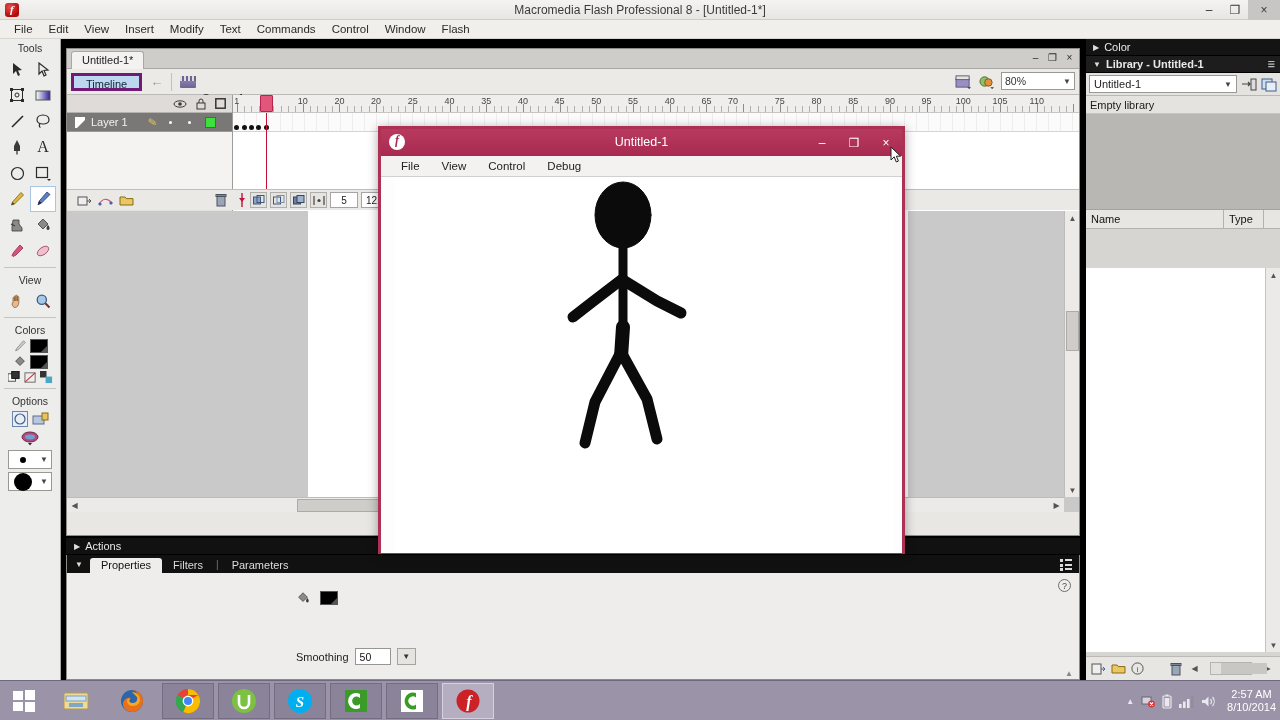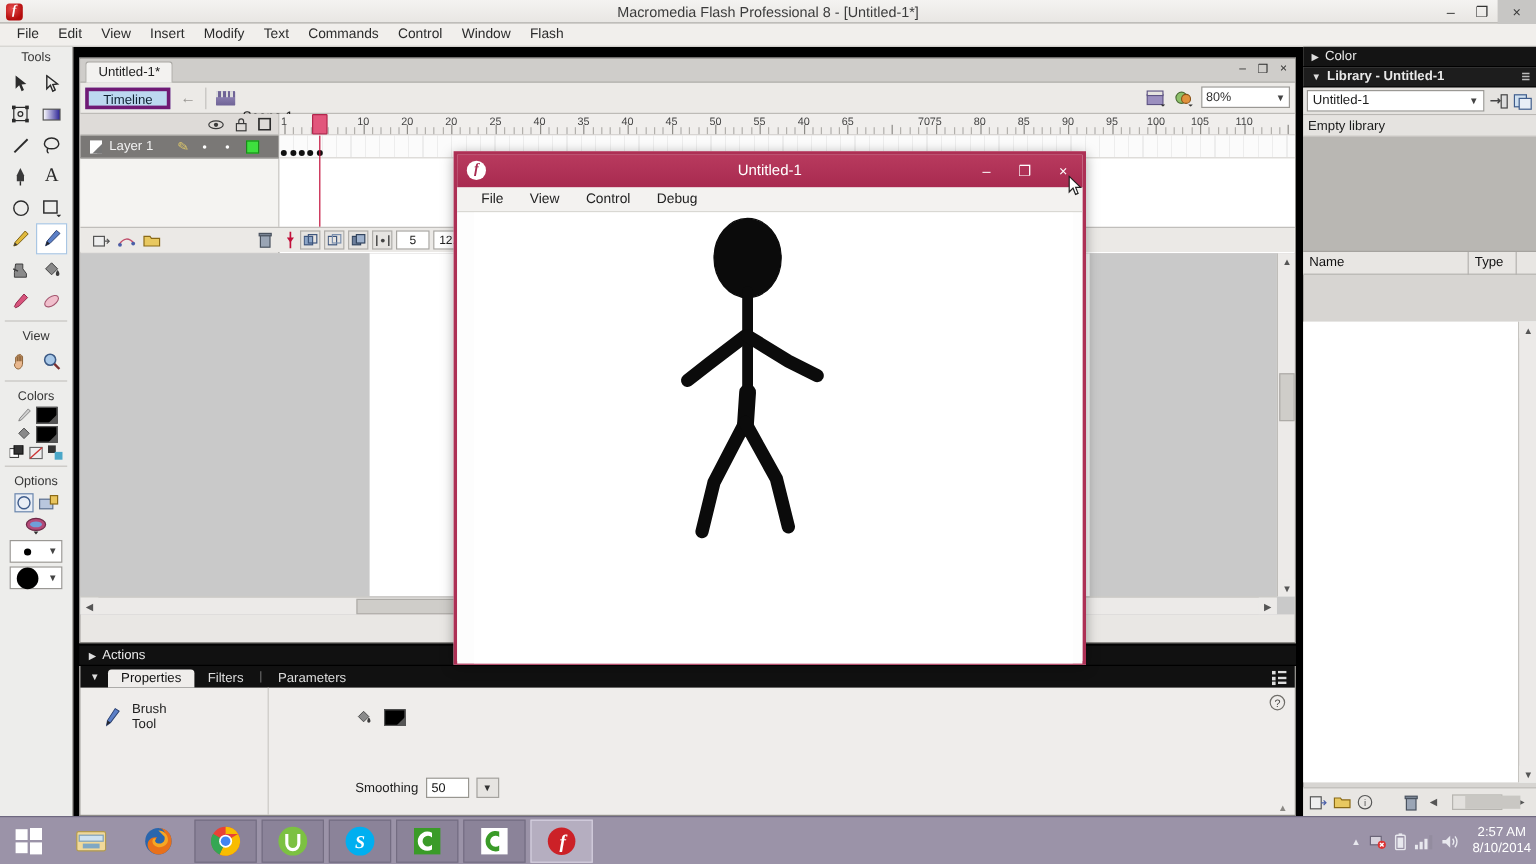--- a/index.html
+++ b/index.html
@@ -677,21 +677,21 @@
             <div class="ticklabel" style="left: 143.13px;">20</div>
             <div class="ticklabel" style="left: 179.83px;">25</div>
             <div class="ticklabel" style="left: 216.53px;">40</div>
             <div class="ticklabel" style="left: 253.23px;">35</div>
             <div class="ticklabel" style="left: 289.93px;">40</div>
             <div class="ticklabel" style="left: 326.63px;">45</div>
             <div class="ticklabel" style="left: 363.33px;">50</div>
             <div class="ticklabel" style="left: 400.03px;">55</div>
             <div class="ticklabel" style="left: 436.73px;">40</div>
             <div class="ticklabel" style="left: 473.43px;">65</div>
-            <div class="ticklabel" style="left: 537px;">70</div>
+            <div class="ticklabel" style="left: 500px;">70</div>
             <div class="ticklabel" style="left: 546.83px;">75</div>
             <div class="ticklabel" style="left: 583.53px;">80</div>
             <div class="ticklabel" style="left: 620.23px;">85</div>
             <div class="ticklabel" style="left: 656.93px; text-align: center;">90</div>
             <div class="ticklabel" style="left: 693.63px;">95</div>
             <div class="ticklabel" style="left: 730.33px;">100</div>
             <div class="ticklabel" style="left: 767.03px;">105</div>
             <div class="ticklabel" style="left: 803.73px;">110</div>
           </div>
         <div class="framesbody">
@@ -796,32 +796,20 @@
       <svg class="pgrid-icon" viewBox="0 0 13 12">
           <rect x="0" y="0" width="3" height="3" fill="#ddd"></rect>
           <rect x="5" y="0" width="7" height="2" fill="#ddd"></rect>
           <rect x="0" y="5" width="3" height="3" fill="#ddd"></rect>
           <rect x="5" y="5" width="7" height="2" fill="#ddd"></rect>
           <rect x="0" y="9" width="3" height="3" fill="#ddd"></rect>
           <rect x="5" y="9" width="7" height="2" fill="#ddd"></rect>
         </svg>
     </div>
     <div class="propsbody">
-      <div class="propcol1">
-        <div class="brushrow">
-          <svg class="brushicon" viewBox="0 0 16 16">
-              <path d="M12 1 L15 3.5 L6.5 12 L3 13.8 L4.2 10 Z" fill="#5b7fc7" stroke="#2a4070" stroke-width="0.8"></path>
-              <path d="M3 13.8 L4.2 10 L6.5 12 Z" fill="#24252c"></path>
-            </svg>
-          <div>
-            <div class="toolname">Brush</div>
-            <div class="toolname">Tool</div>
-          </div>
-        </div>
-      </div>
       <div class="proprow2">
         <div class="fillrow">
           <svg width="14" height="14" viewBox="0 0 16 16">
               <path d="M3 7 L8 2 L13 7 L8 12 Z" fill="#8a8a8a" stroke="#3b3b3b" stroke-width="0.8"></path>
               <path d="M13 8 C15 10 15 13 13 13 C11 13 11 10 13 8 Z" fill="#3b3b3b"></path>
             </svg>
           <div class="mini-sw sw-black"></div>
         </div>
         <div class="smoothrow">
           <span class="smoothlabel">Smoothing</span>

